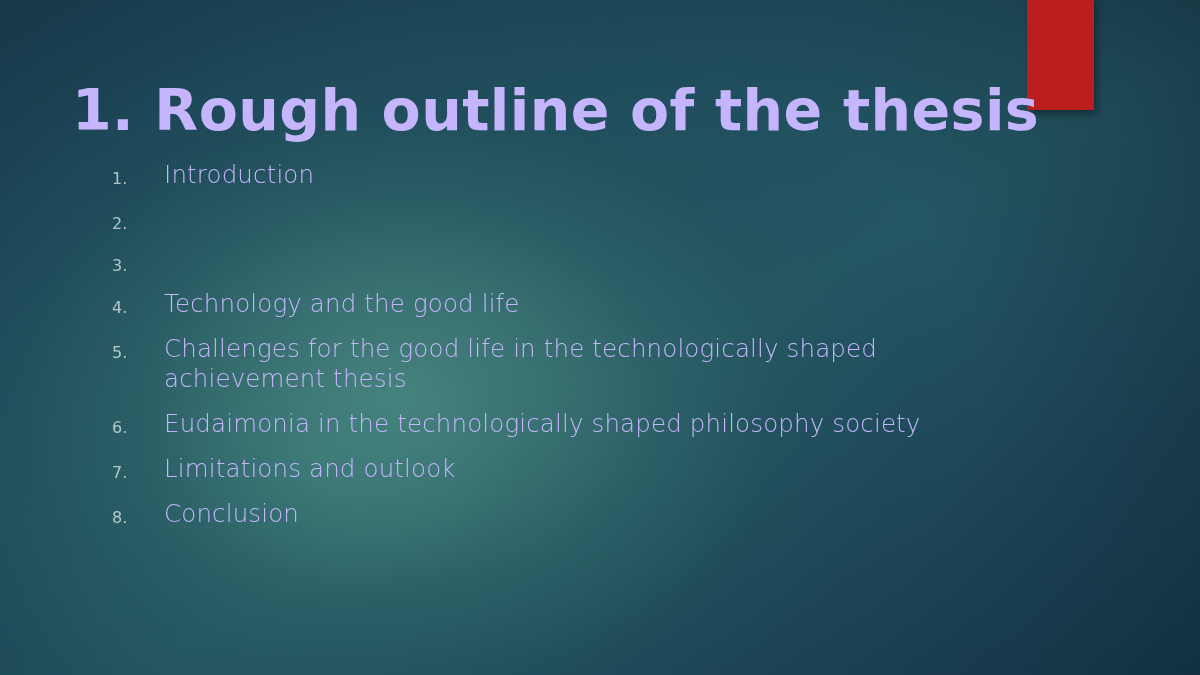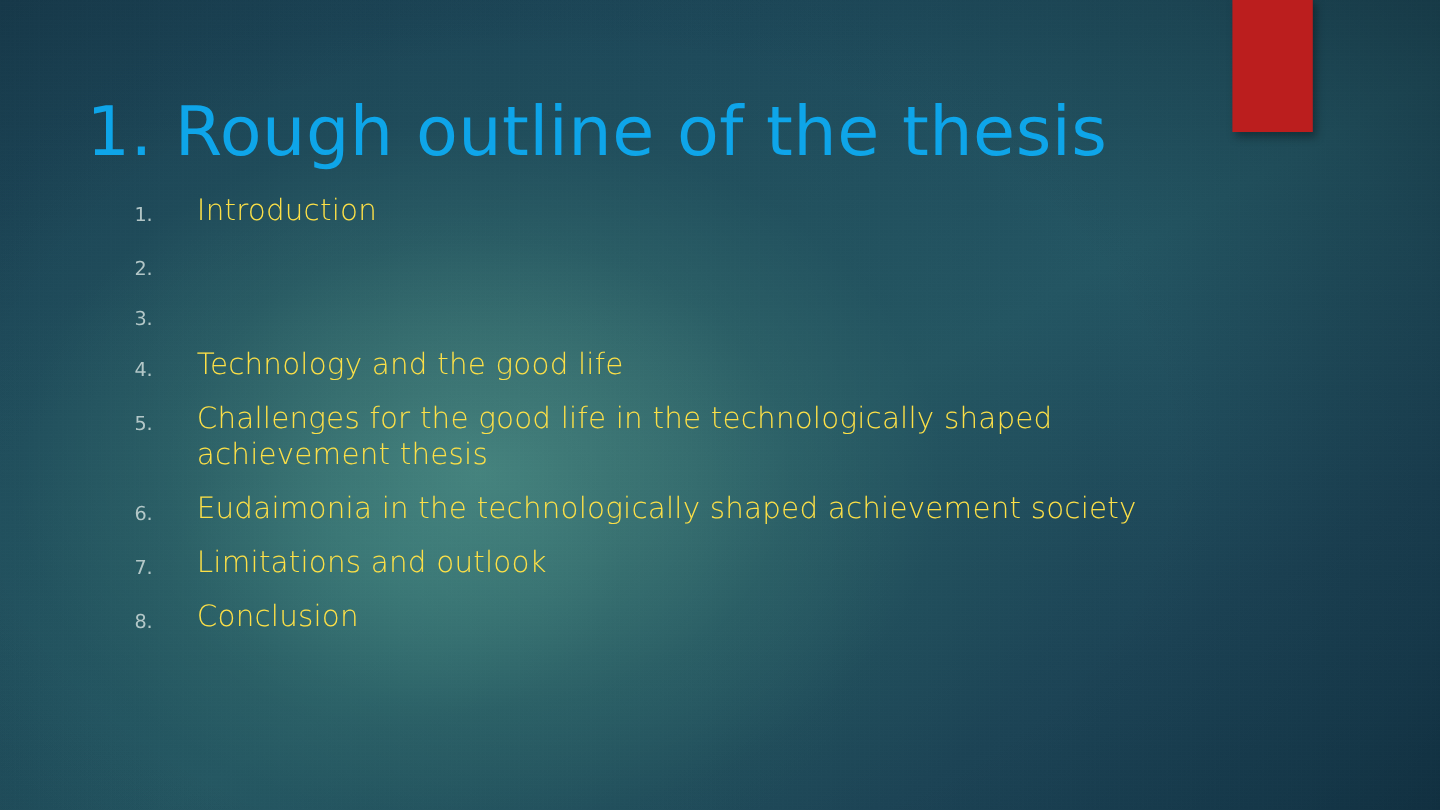--- a/index.html
+++ b/index.html
@@ -73,23 +73,23 @@
     background: #bb1e1e;
     box-shadow: 3px 4px 7px rgba(0,0,0,0.35);
   }
 
   
   .title {
     position: absolute;
     left: 72px;
     top: 41px;
     width: 900px;
-    color: #0ea5e9;
+    color: #c4b5fd;
     font-size: 57px;
-    font-weight: 400;
+    font-weight: 700;
     letter-spacing: 0.4px;
     line-height: 1.12;
     white-space: nowrap;
   }
 
   
   .outline {
     position: absolute;
     left: 72px;
     top: 144px;
@@ -106,21 +106,21 @@
     color: #c7d7d6;
     font-size: 16px;
     font-weight: 400;
     line-height: 1;
     padding-top: 11px;
     text-align: left;
     opacity: 0.88;
   }
   .item-text {
     flex: 1 1 auto;
-    color: #fde047;
+    color: #c4b5fd;
     font-size: 24.5px;
     font-weight: 300;
     line-height: 30px;
     letter-spacing: 0.15px;
     max-width: 790px;
   }
   .item.wide .item-text {
     max-width: 850px;
   }
 </style>
@@ -159,21 +159,21 @@
       <span class="item-text">Technology and the good life</span>
     </li>
 
     <li class="item">
       <span class="item-num">5.</span>
       <span class="item-text">Challenges for the good life in the technologically shaped achievement thesis</span>
     </li>
 
     <li class="item wide">
       <span class="item-num">6.</span>
-      <span class="item-text">Eudaimonia in the technologically shaped achievement society</span>
+      <span class="item-text">Eudaimonia in the technologically shaped philosophy society</span>
     </li>
 
     <li class="item">
       <span class="item-num">7.</span>
       <span class="item-text">Limitations and outlook</span>
     </li>
 
     <li class="item">
       <span class="item-num">8.</span>
       <span class="item-text">Conclusion</span>

